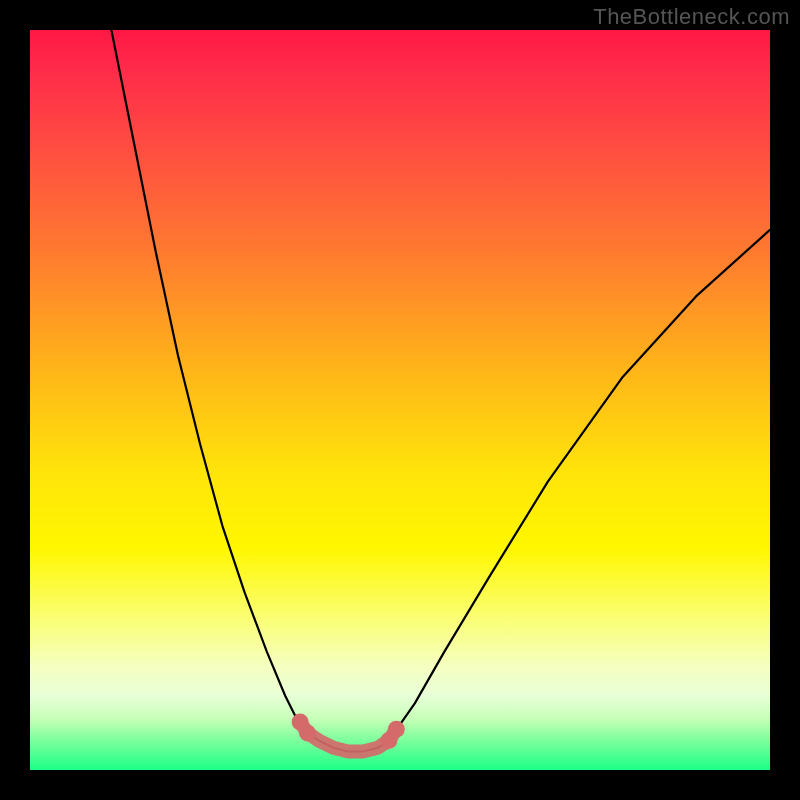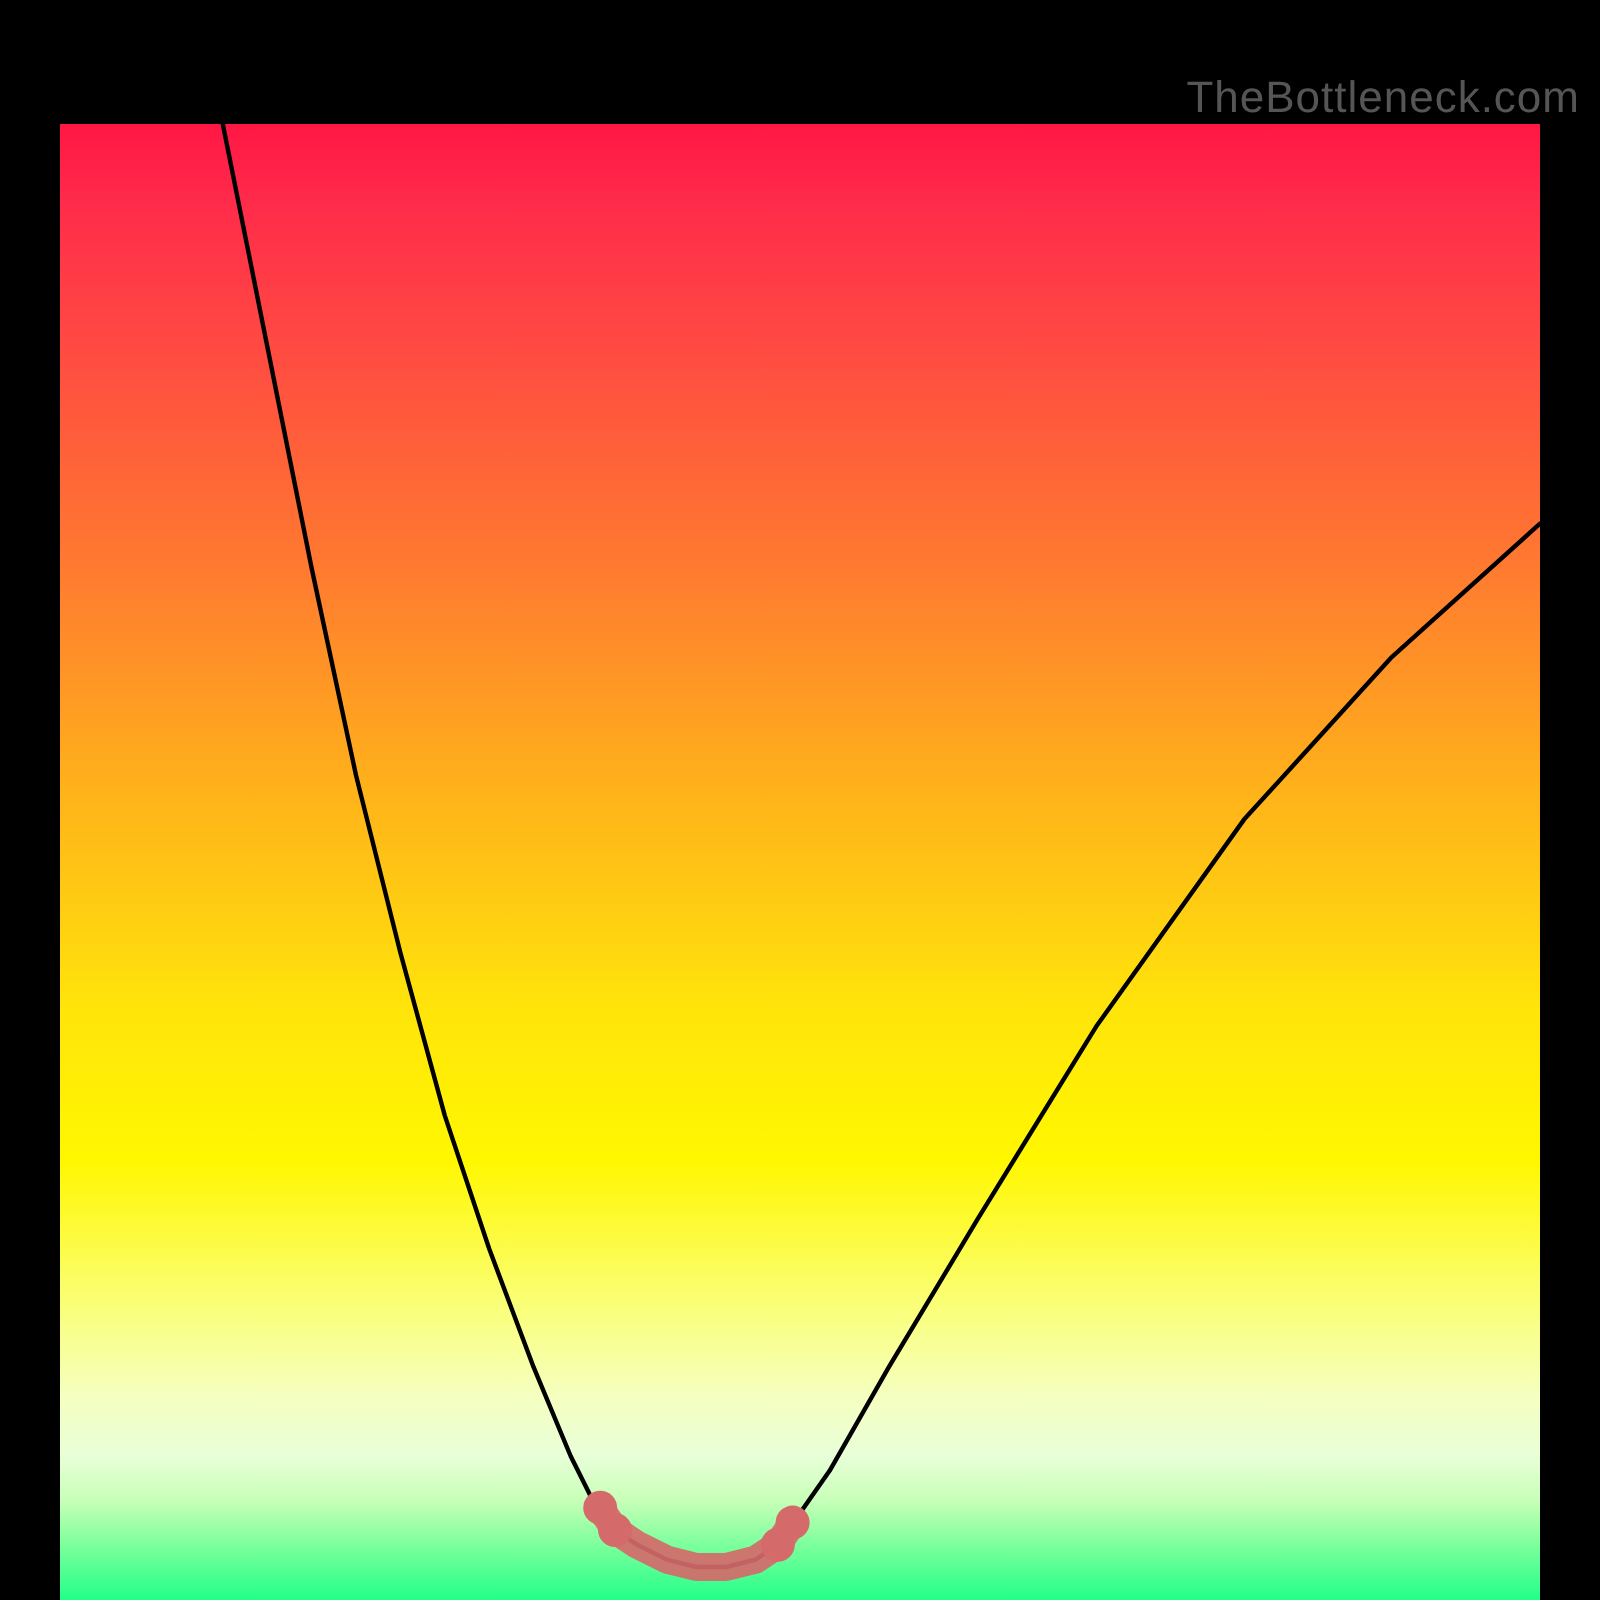--- a/index.html
+++ b/index.html
@@ -9,21 +9,20 @@
     height: 800px;
     background: #000;
     font-family: Arial, Helvetica, sans-serif;
     overflow: hidden;
   }
   .frame {
     position: relative;
     width: 800px;
     height: 752px;
     background: #000;
-    margin-top: 32px;
   }
   .watermark {
     position: absolute;
     top: 4px;
     right: 10px;
     color: #555;
     font-size: 22px;
     font-weight: 500;
     letter-spacing: 0.5px;
     z-index: 50;

